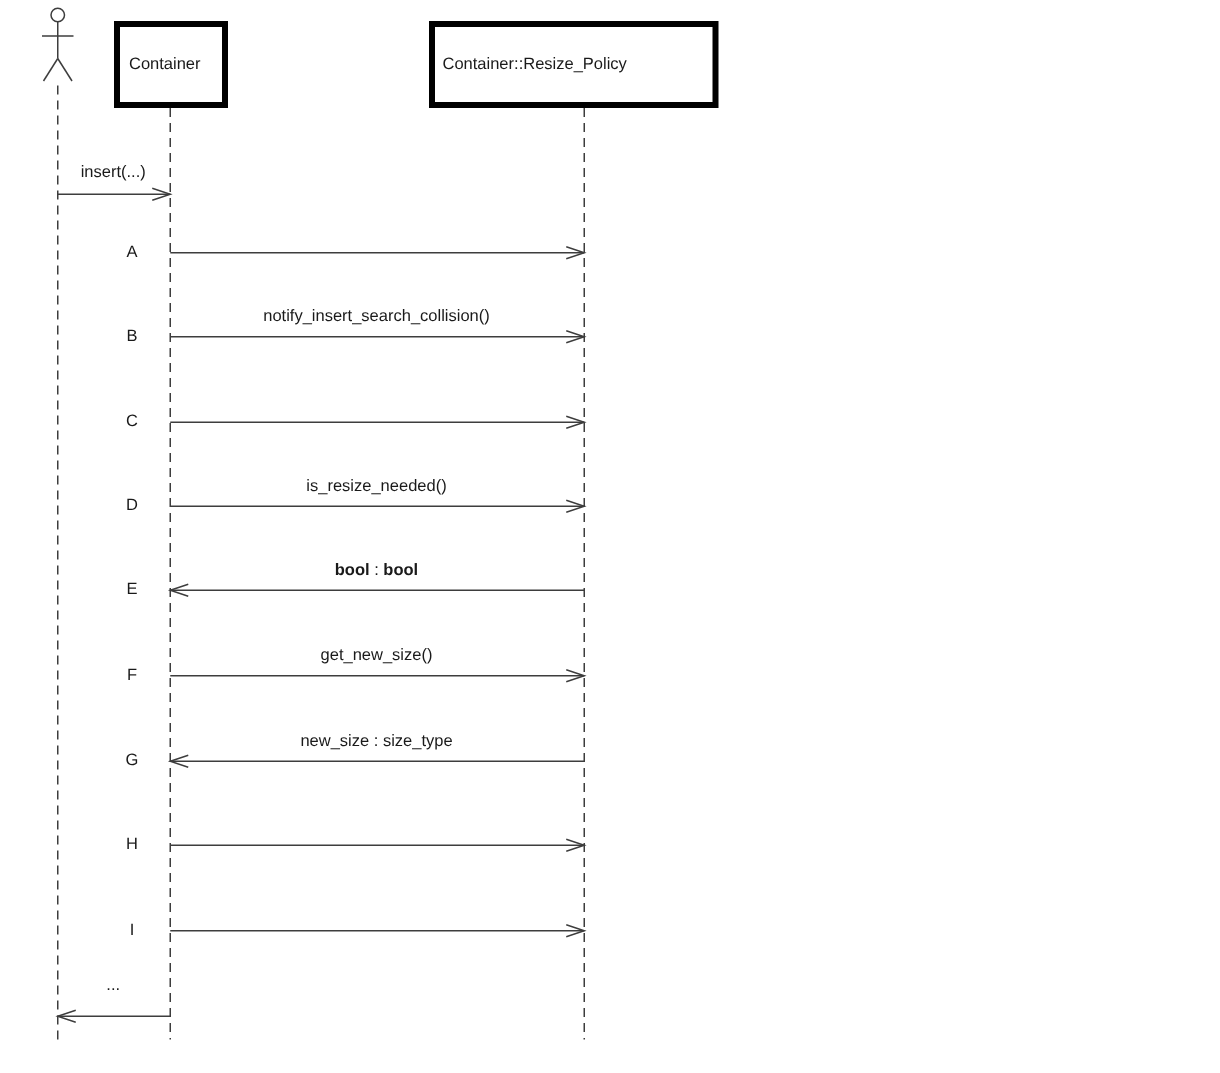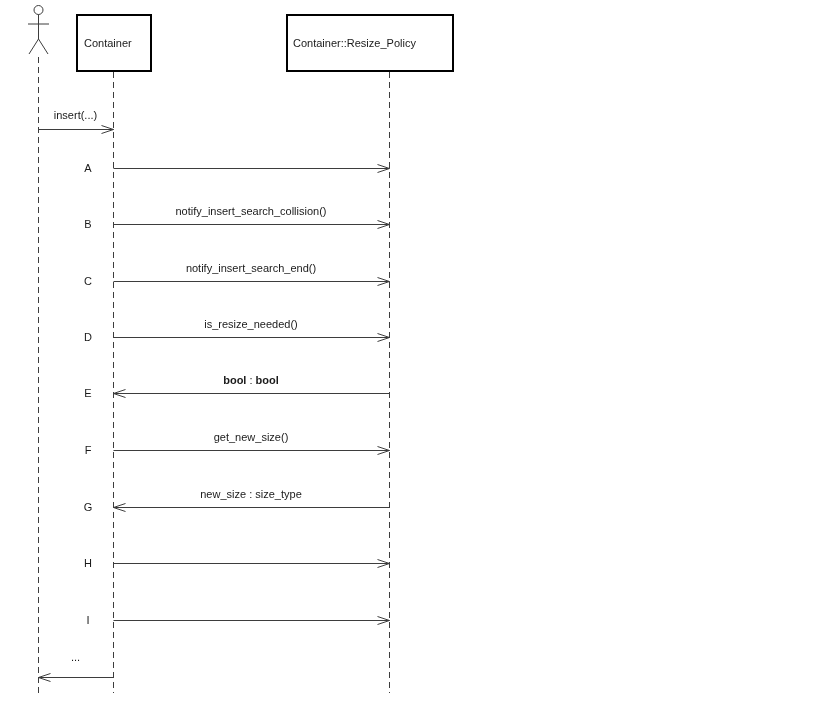--- a/index.html
+++ b/index.html
@@ -17,29 +17,29 @@
     overflow: hidden;
   }
   svg.layer {
     position: absolute;
     left: 0;
     top: 0;
   }
   .participant-box {
     position: absolute;
     box-sizing: border-box;
-    border: 2px solid #000000;
+    border: 4px solid #000000;
     background: #ffffff;
     display: flex;
     align-items: center;
     font-size: 11px;
     white-space: nowrap;
   }
   .box-container   { left: 76px;  top: 14px; width: 76px;  height: 58px; padding-left: 6px; }
-  .box-resize      { left: 286px; top: 14px; width: 168px; height: 58px; padding-left: 5px; }
+  .box-resize      { left: 286px; top: 14px; width: 193px; height: 58px; padding-left: 5px; }
   .msg-label {
     position: absolute;
     font-size: 11px;
     line-height: 13px;
     height: 13px;
     text-align: center;
     white-space: nowrap;
   }
   .seq-letter {
     position: absolute;
@@ -126,21 +126,20 @@
   </div>
   <div class="participant-box box-resize">
     <span>Container::Resize_Policy</span>
   </div>
 
   <div class="msg-label lbl-span-0" style="top:109px">insert(...)</div>
 
 
   <div class="msg-label lbl-span-1" style="top:205px">notify_insert_search_collision()</div>
 
-  <div class="msg-label lbl-span-1" style="top:262px">notify_insert_search_end()</div>
 
   <div class="msg-label lbl-span-1" style="top:318px">is_resize_needed()</div>
 
   <div class="msg-label lbl-span-1" style="top:374px">
     <span class="bold">bool</span><span> : </span><span class="bold">bool</span>
   </div>
 
   <div class="msg-label lbl-span-1" style="top:431px">get_new_size()</div>
 
   <div class="msg-label lbl-span-1" style="top:488px">new_size : size_type</div>

